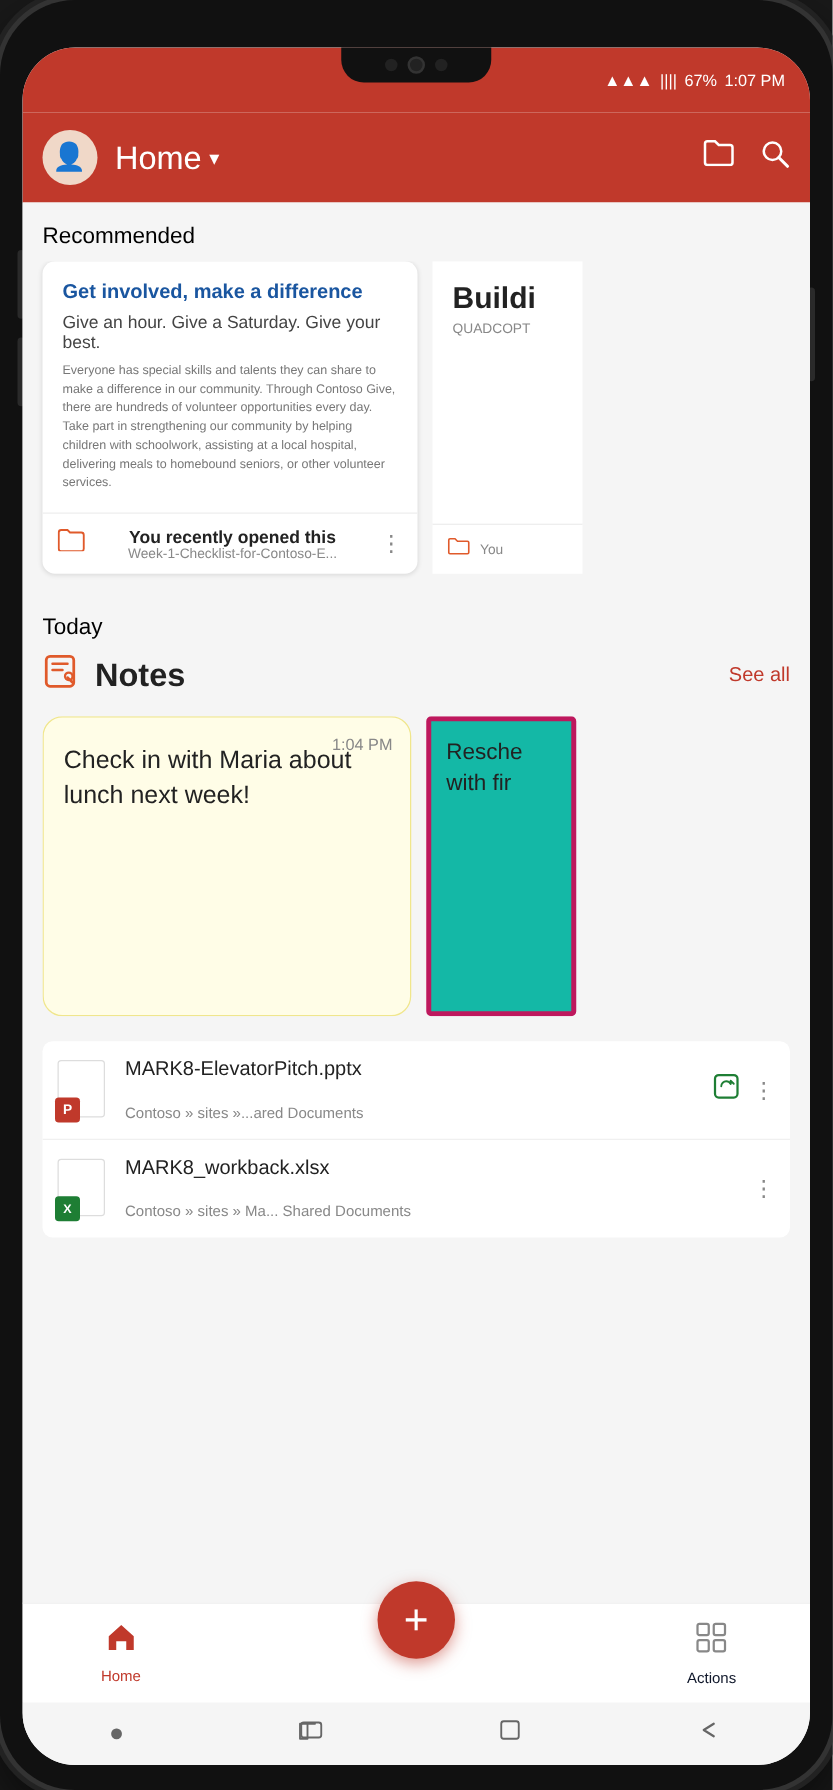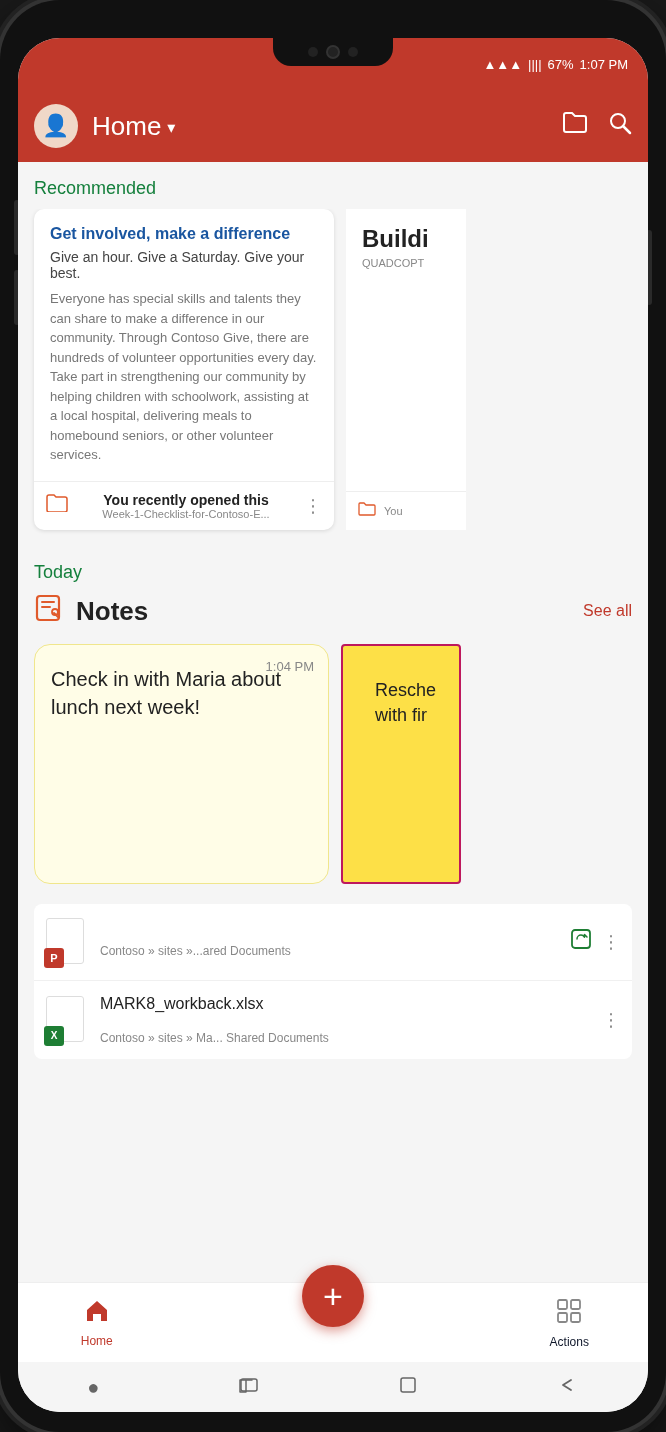--- a/index.html
+++ b/index.html
@@ -104,21 +104,21 @@
     .scroll-area {
       flex: 1;
       overflow-y: auto;
       overflow-x: hidden;
       background: #f5f5f5;
     }
     .scroll-area::-webkit-scrollbar { display: none; }
     
     .section-label {
       font-size: 18px;
-      color: #15803d;
+      color: #000000;
       font-weight: 400;
       padding: 16px 16px 10px 16px;
     }
     
     .cards-row {
       display: flex;
       gap: 12px;
       padding: 0 16px 16px 16px;
       overflow: hidden;
     }
@@ -138,21 +138,21 @@
       font-weight: 600;
       margin-bottom: 6px;
     }
     .rec-card-subtitle {
       color: #444;
       font-size: 14px;
       margin-bottom: 8px;
     }
     .rec-card-body {
       color: #777;
-      font-size: 13px;
+      font-size: 10px;
       line-height: 1.5;
     }
     .rec-card-footer {
       display: flex;
       align-items: center;
       padding: 10px 12px;
       border-top: 1px solid #eee;
       gap: 10px;
     }
     .folder-icon-small {
@@ -257,25 +257,25 @@
     }
     .note-text {
       font-size: 20px;
       color: #222;
       font-weight: 400;
       line-height: 1.4;
       margin-top: 4px;
     }
     .note-card-green {
       flex: 0 0 120px;
-      background: #fde047;
+      background: #14b8a6;
       border-radius: 4px;
-      padding: 32px;
+      padding: 12px;
       min-height: 240px;
-      border: 2px solid #be185d;
+      border: 4px solid #be185d;
       overflow: hidden;
     }
     .note-green-text {
       font-size: 18px;
       color: #222;
       font-weight: 400;
       line-height: 1.4;
     }
     
     .file-list {
@@ -598,20 +598,21 @@
         </div>
 
         <div class="file-list">
 
           <div class="file-item">
             <div class="ppt-icon-box">
               <div class="file-bg"></div>
               <div class="ppt-logo">P</div>
             </div>
             <div class="file-info">
+              <div class="file-name">MARK8-ElevatorPitch.pptx</div>
               <div class="file-path">Contoso » sites »...ared Documents</div>
             </div>
             <div class="file-actions">
               <span class="sync-icon">
                 <svg width="22" height="22" viewBox="0 0 22 22" fill="none">
                   <rect x="2" y="2" width="18" height="18" rx="3" stroke="#1e7e34" stroke-width="1.8" fill="none"></rect>
                   <path d="M7 11C7 8.8 8.8 7 11 7C12.5 7 13.8 7.8 14.5 9" stroke="#1e7e34" stroke-width="1.5" stroke-linecap="round"></path>
                   <path d="M14.5 9L14.5 6.5L17 9" stroke="#1e7e34" stroke-width="1.5" stroke-linecap="round" stroke-linejoin="round"></path>
                 </svg>
               </span>

